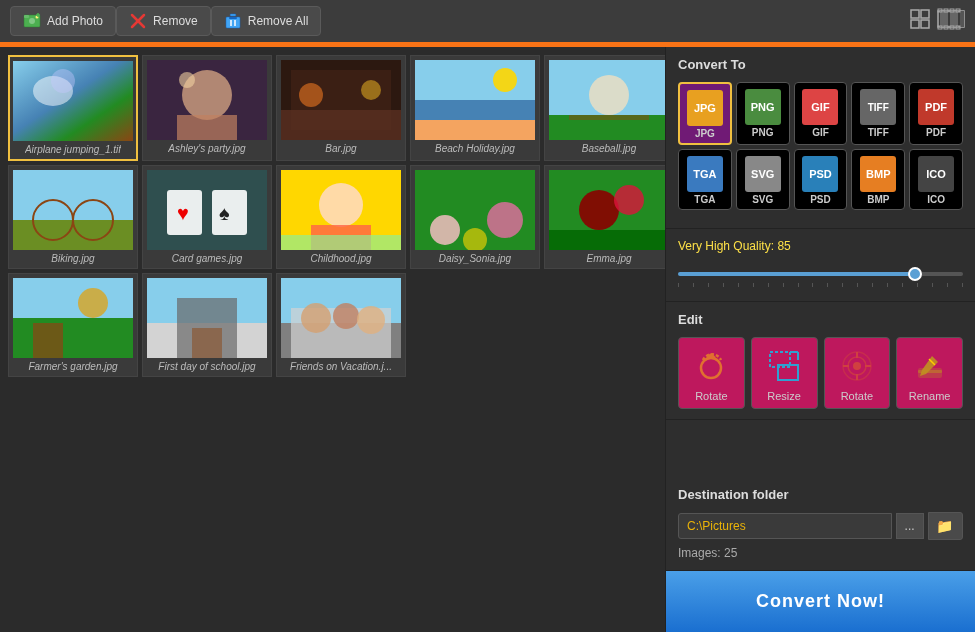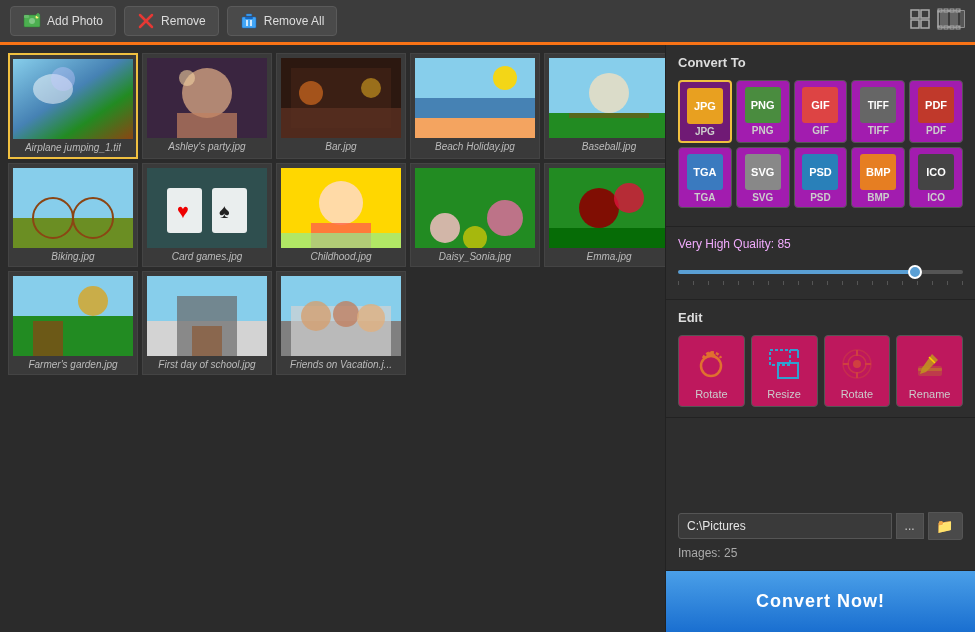--- a/index.html
+++ b/index.html
@@ -14,22 +14,21 @@
       display: flex;
       flex-direction: column;
     }
 
     
     .toolbar {
       background: #3c3c3c;
       padding: 6px 10px;
       display: flex;
       align-items: center;
-      gap: 8px;
-      border-bottom: 3px solid #f97316;
+      border-bottom: 5px solid #f97316;
       flex-shrink: 0;
     }
     .toolbar-btn {
       background: #4a4a4a;
       border: 1px solid #5a5a5a;
       color: #ddd;
       padding: 5px 12px;
       border-radius: 4px;
       cursor: pointer;
       display: flex;
@@ -135,21 +134,21 @@
     }
 
     
     .format-grid {
       display: grid;
       grid-template-columns: repeat(5, 1fr);
       gap: 4px;
       margin-bottom: 8px;
     }
     .format-btn {
-      background: #a21caf;
+      background: #000000;
       border: 1px solid #555;
       border-radius: 4px;
       cursor: pointer;
       display: flex;
       flex-direction: column;
       align-items: center;
       padding: 6px 4px 4px;
       color: #ccc;
       font-size: 10px;
       font-weight: bold;
@@ -180,21 +179,21 @@
     .fmt-bmp { background: #e67e22; color: white; font-size: 11px; }
     .fmt-ico { background: #444; color: white; font-size: 11px; }
 
     
     .quality-section {
       padding: 10px 12px;
       border-bottom: 1px solid #222;
     }
     .quality-label {
       font-size: 12px;
-      color: #f0abfc;
+      color: #fde047;
       margin-bottom: 8px;
     }
     .slider-container {
       position: relative;
       padding: 4px 0;
     }
     .quality-slider {
       width: 100%;
       -webkit-appearance: none;
       appearance: none;
@@ -264,21 +263,21 @@
     }
     .dest-row {
       display: flex;
       align-items: center;
       gap: 4px;
     }
     .dest-input {
       flex: 1;
       background: #3a3a3a;
       border: 1px solid #555;
-      color: #e5e5e5;
+      color: #eab308;
       padding: 5px 8px;
       font-size: 12px;
       border-radius: 3px 0 0 3px;
       outline: none;
     }
     .dest-select-btn {
       background: #4a4a4a;
       border: 1px solid #555;
       color: #ccc;
       padding: 5px 8px;
@@ -687,20 +686,21 @@
               </svg>
             </div>
             <span>Rename</span>
           </button>
         </div>
     </div>
 
     <div style="flex:1; min-height:20px;"></div>
 
     <div class="dest-section">
+      <div class="section-title">Destination folder</div>
       <div class="dest-row">
         <input type="text" class="dest-input" value="C:\Pictures" style="">
         <button class="dest-select-btn">...</button>
         <button class="dest-folder-btn">
           <span>📁</span>
         </button>
       </div>
       <div class="images-count">Images: 25</div>
     </div>
 

